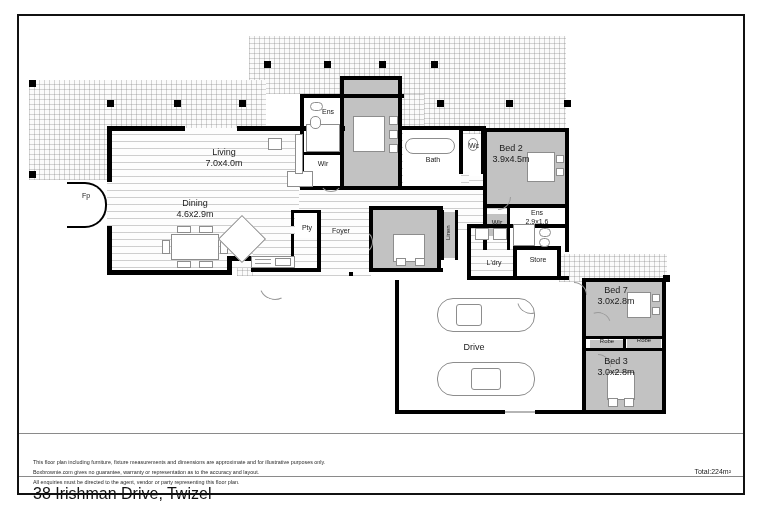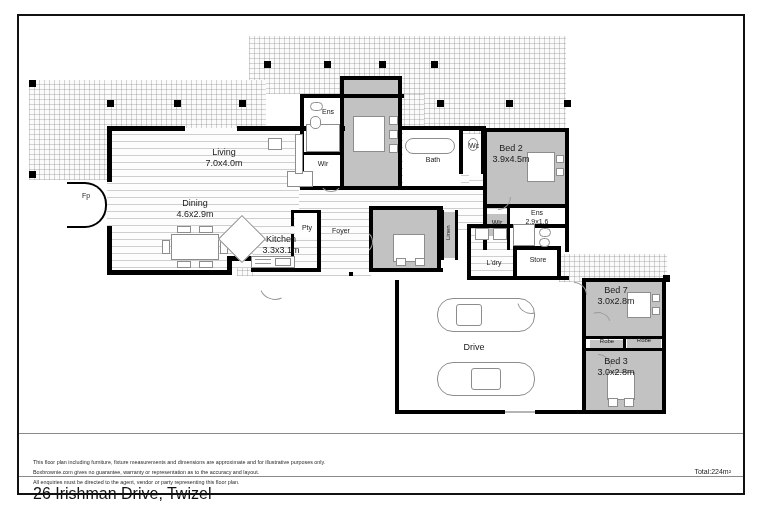--- a/index.html
+++ b/index.html
@@ -251,24 +251,20 @@
       <div class="lbl lbl-rm" style="left:165px;top:131px;width:80px;">
         <div>Living</div>
         <div>7.0x4.0m</div>
       </div>
 
       <div class="lbl lbl-rm" style="left:136px;top:182px;width:80px;">
         <div>Dining</div>
         <div>4.6x2.9m</div>
       </div>
 
-      <div class="lbl lbl-rm" style="left:222px;top:218px;width:80px;">
-        <div>Kitchen</div>
-        <div>3.3x3.1m</div>
-      </div>
 
 
       <div class="lbl lbl-rm" style="left:452px;top:127px;width:80px;">
         <div>Bed 2</div>
         <div>3.9x4.5m</div>
       </div>
 
 
       <div class="lbl lbl-rm" style="left:557px;top:269px;width:80px;">
         <div>Bed 7</div>
@@ -308,16 +304,16 @@
     <div id="disclaimer">
       <div>This floor plan including furniture, fixture measurements and dimensions are approximate and for illustrative purposes only.</div>
       <div>Boxbrownie.com gives no guarantee, warranty or representation as to the accuracy and layout.</div>
       <div>All enquiries must be directed to the agent, vendor or party representing this floor plan.</div>
     </div>
 
     <div id="total">Total:224m²</div>
 
     <div class="hr" id="hr2"></div>
 
-    <div id="address">26 Irishman Drive, Twizel</div>
+    <div id="address">38 Irishman Drive, Twizel</div>
 
   </div>
 </div>
 
 </body></html>

